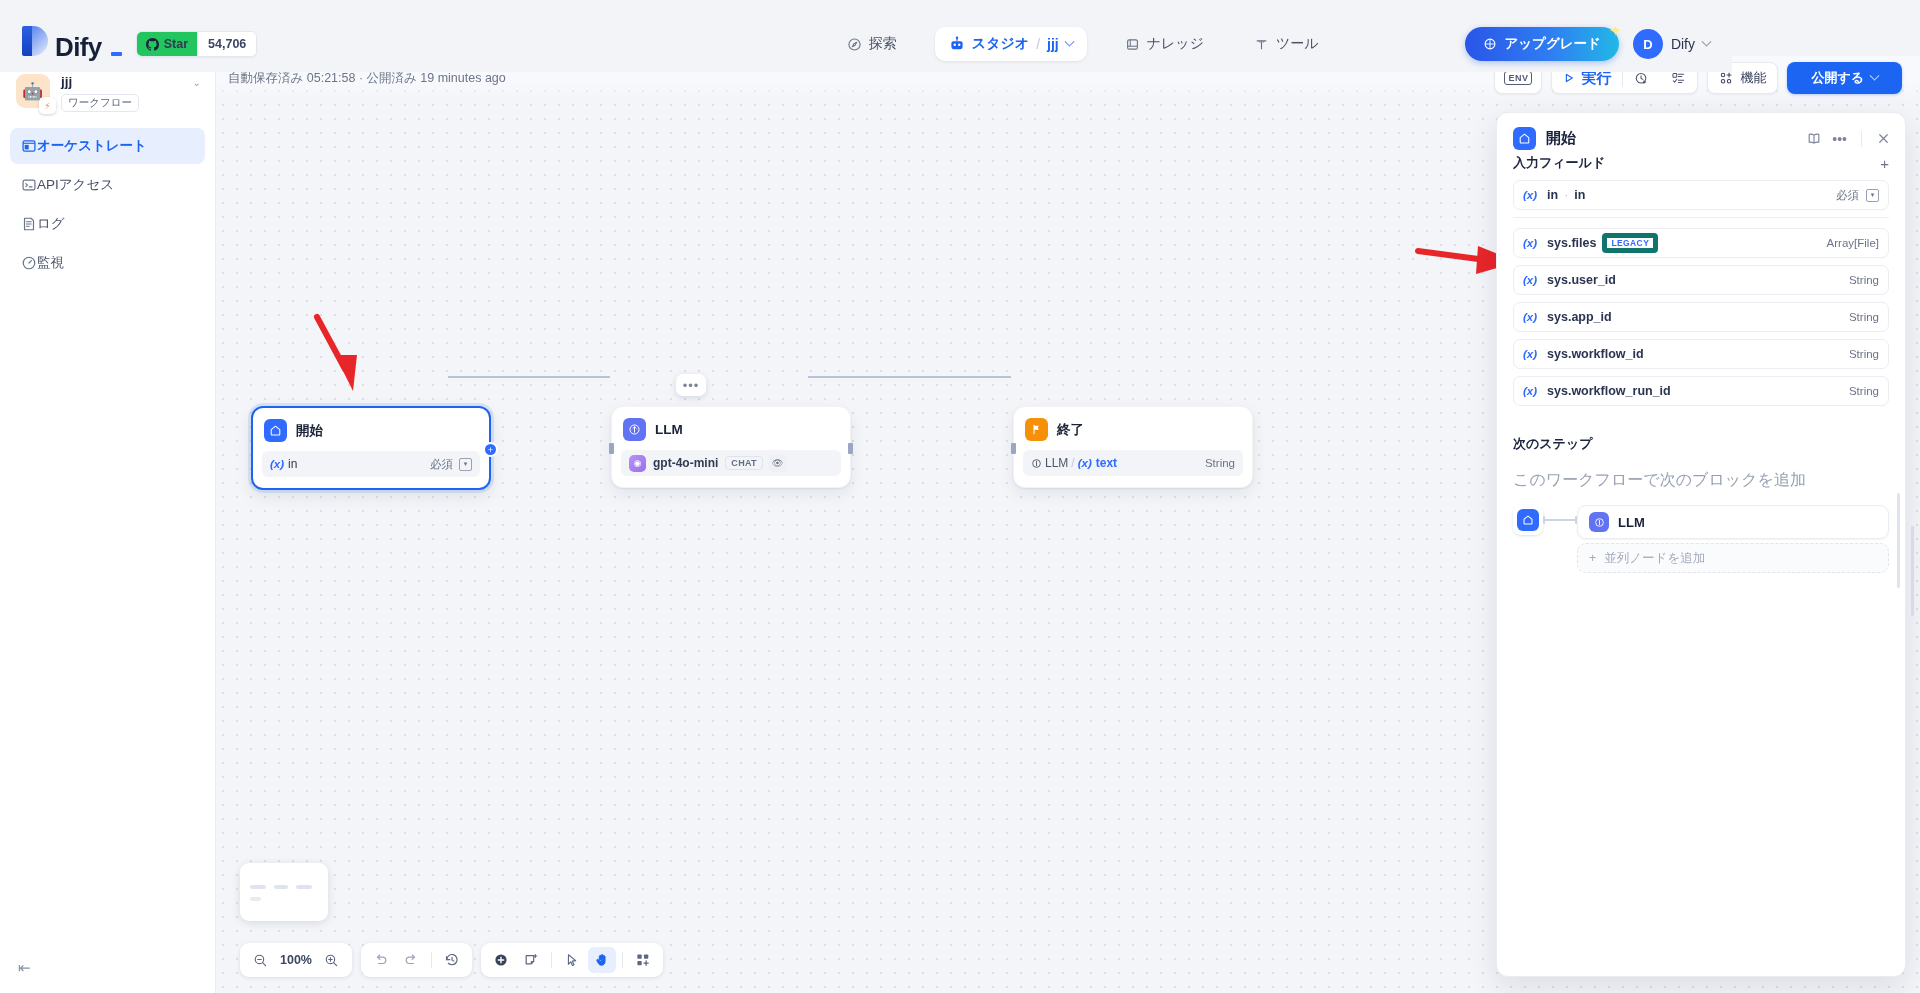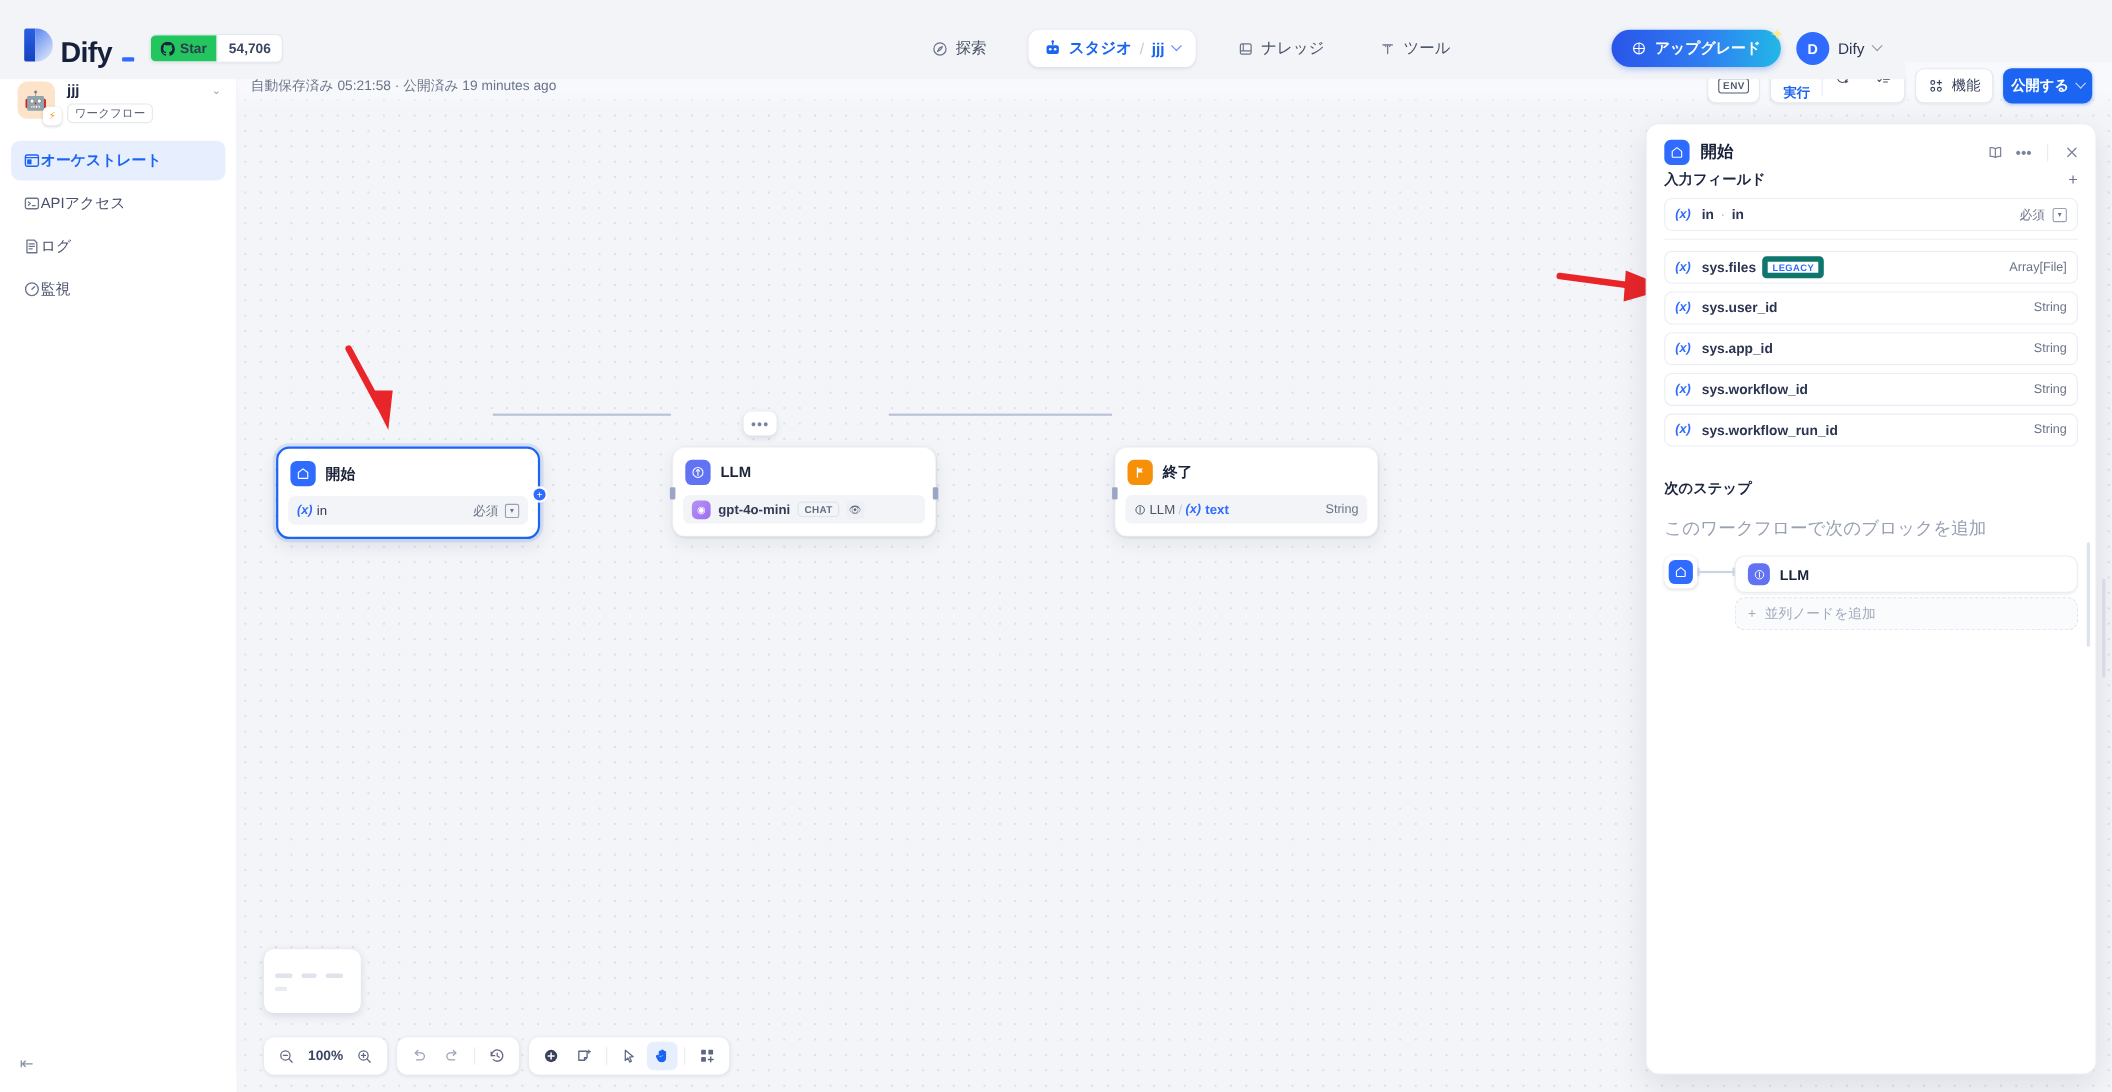--- a/index.html
+++ b/index.html
@@ -113,25 +113,25 @@
   .wf-tools { display:flex; gap:9px; }
   .tbtn {
     display:flex; align-items:center; gap:6px; height:32px; padding:0 11px; background:#fff;
     border:1px solid #e6e9f0; border-radius:8px; font-size:13px; color:#39425c; cursor:pointer;
     box-shadow:0 1px 2px rgba(16,24,40,.05);
   }
   .tbtn.icon-only { padding:0 9px; }
   .env-chip { font-size:9px; font-weight:700; letter-spacing:.5px; border:1.4px solid #525c72; border-radius:3px; padding:1px 3px; color:#525c72;}
   .run-group { display:flex; align-items:center; gap:0; height:32px; background:#fff;
     border:1px solid #e6e9f0; border-radius:8px; box-shadow:0 1px 2px rgba(16,24,40,.05); overflow:hidden;}
-  .run-group .seg { display:flex; align-items:center; gap:6px; padding:0 11px; height:100%; cursor:pointer; font-size:12px;flex-direction:column;}
+  .run-group .seg { display:flex; align-items:center; gap:6px; padding:0 11px; height:100%; cursor:pointer; font-size:15px;}
   .run-group .seg.run { color:#1c64f2; font-weight:600; }
   .run-group .divider { width:1px; height:17px; background:#e6e9f0; }
   .publish-btn {
-    display:flex; align-items:center; gap:7px; height:32px; padding:0 7px; border-radius:8px;
+    display:flex; align-items:center; gap:7px; height:32px; padding:0 24px; border-radius:8px;
     background:#1c64f2; color:#fff; font-size:13px; font-weight:600; cursor:pointer;
     box-shadow:0 1px 3px rgba(28,100,242,.3);
   }
 
   
   .node {
     position:absolute; width:240px; background:#fff; border-radius:12px;
     box-shadow:0 1px 2px rgba(16,24,40,.08), 0 6px 16px rgba(16,24,40,.07);
     border:1px solid rgba(16,24,40,.05); padding:9px 9px 11px 9px;
   }

